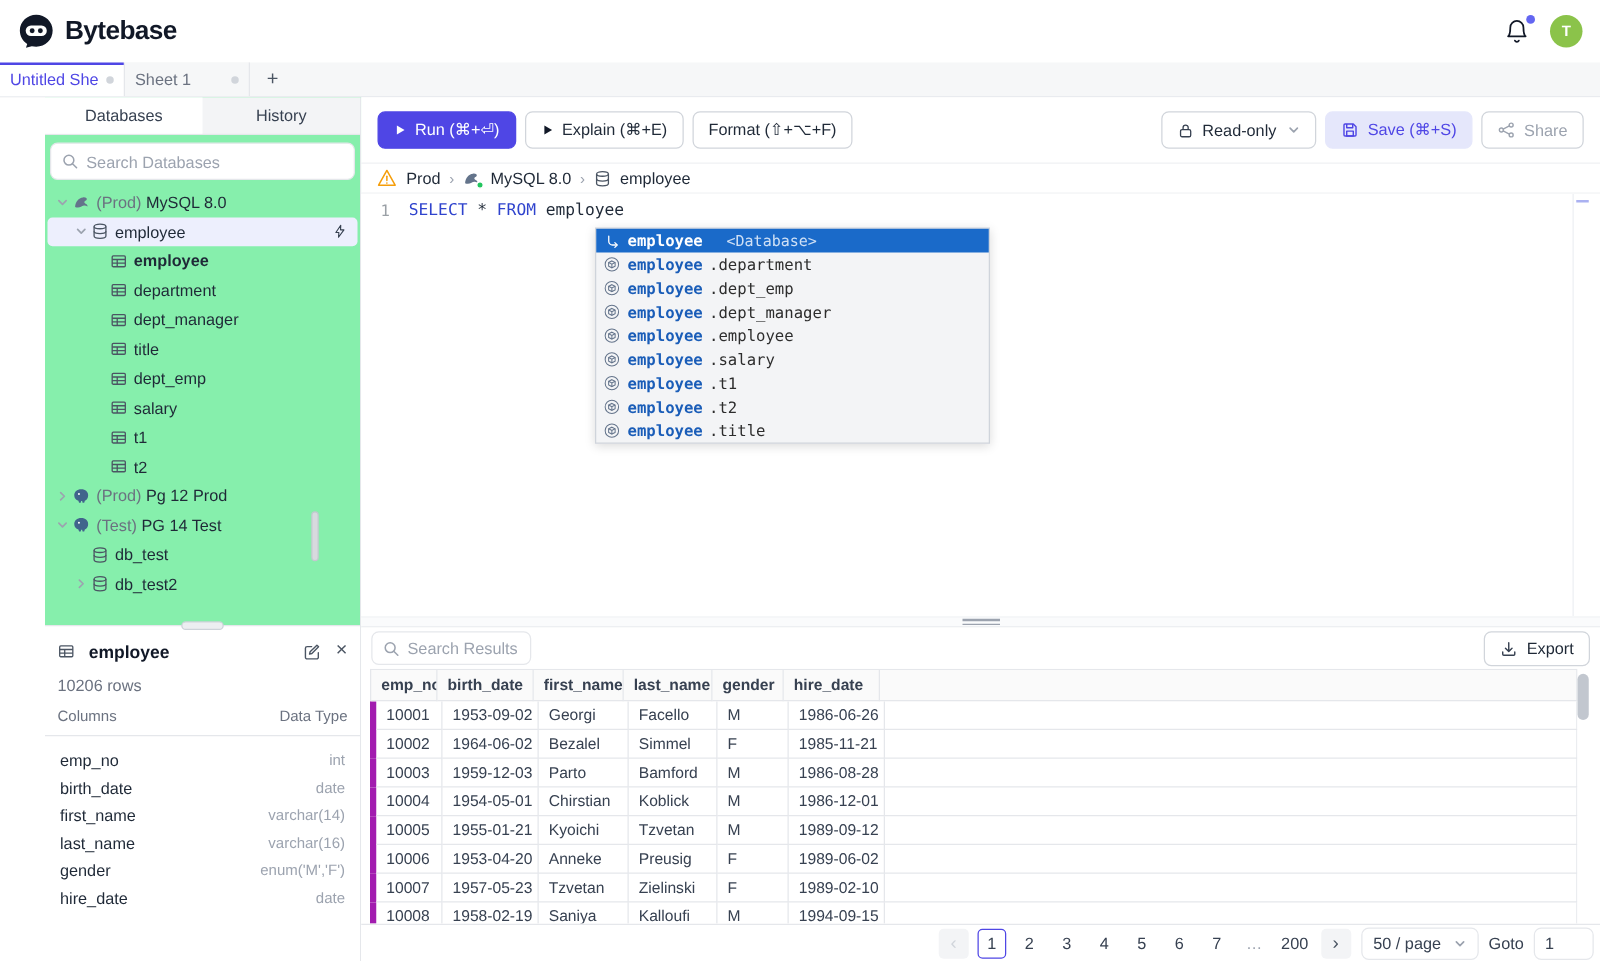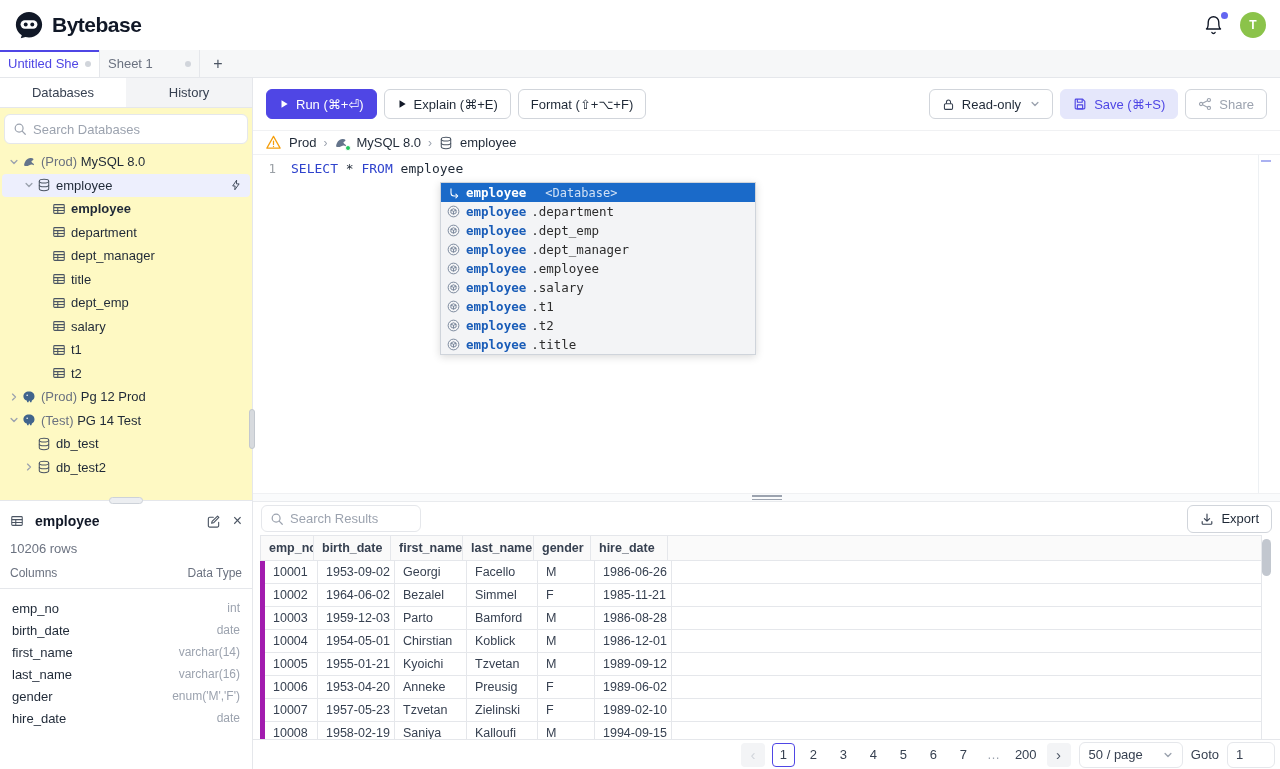--- a/index.html
+++ b/index.html
@@ -28,21 +28,21 @@
   .sheet-tab.active{background:#fff;color:var(--accent,#4f46e5);}
   .sheet-tab.active::before{content:"";position:absolute;left:-1px;top:0;right:0;height:2px;background:var(--accent,#4f46e5);}
   .st-label{flex:1;white-space:nowrap;overflow:hidden;}
   .st-dot{width:6px;height:6px;border-radius:50%;background:#d1d5db;margin-left:6px;}
   .tab-add{width:36px;display:flex;align-items:center;justify-content:center;color:#4b5563;font-size:16px;cursor:pointer;}
 
   
   .bodywrap{display:flex;height:691px;position:relative;background:#fff;}
 
   
-  .sidebar{width:253px;min-width:253px;border-right:1px solid #e5e7eb;display:flex;flex-direction:column;background:#fef9c3;}
+  .sidebar{width:253px;min-width:253px;border-right:1px solid #e5e7eb;display:flex;flex-direction:column;background:#86efac;margin-left:36px;}
   .side-tabs{display:flex;height:30px;min-height:30px;background:#f3f4f6;border-bottom:1px solid #e5e7eb;}
   .side-tab{flex:1;display:flex;align-items:center;justify-content:center;font-size:13px;color:#374151;cursor:pointer;}
   .side-tab.active{background:#fff;font-weight:500;}
   .side-search{margin:6px 4px 4px;height:30px;min-height:30px;border:1px solid #e5e7eb;border-radius:6px;display:flex;
                align-items:center;padding:0 8px;gap:6px;background:#fff;}
   .side-search input{border:none;outline:none;flex:1;font-size:13px;font-family:inherit;color:#374151;min-width:0;background:transparent;}
   .side-search input::placeholder{color:#9ca3af;}
   .tree{flex:1;overflow:hidden;padding-top:2px;}
   .tree-row{height:23.5px;display:flex;align-items:center;padding-right:8px;cursor:pointer;margin:0 2px;border-radius:4px;}
   .tree-row.selected{background:var(--selected_row,#edeffd);}
@@ -114,21 +114,21 @@
 
   
   .h-divider{height:9px;min-height:9px;background:#fafbfc;border-top:1px solid #f0f1f3;border-bottom:1px solid #e9ebee;
              display:flex;align-items:center;justify-content:center;cursor:row-resize;}
   .h-handle{width:30px;display:flex;flex-direction:column;gap:2px;}
   .h-handle i{height:1.5px;background:#9ca3af;display:block;}
 
   
   .results{height:267px;min-height:267px;display:flex;flex-direction:column;position:relative;background:#fff;}
   .res-bar{height:33px;min-height:33px;display:flex;align-items:center;padding:0 8px;gap:10px;}
-  .res-search{width:160px;height:27px;border:1px solid #e5e7eb;border-radius:6px;display:flex;align-items:center;
+  .res-search{width:128px;height:27px;border:1px solid #e5e7eb;border-radius:6px;display:flex;align-items:center;
               gap:6px;padding:0 8px;background:#fff;}
   .res-search input{border:none;outline:none;flex:1;min-width:0;font-size:13px;font-family:inherit;color:#374151;background:transparent;}
   .res-search input::placeholder{color:#9ca3af;}
   .res-info{display:flex;align-items:center;gap:8px;font-size:13px;color:#374151;}
   .res-info .dim{color:#4b5563;}
   .btn-export{margin-left:auto;height:28px;}
   .res-table{height:204px;overflow:hidden;margin:0 18px 0 7px;}
   .rt-head{display:flex;height:26px;background:#fafafa;border-top:1px solid #e5e7eb;border-left:1px solid #e5e7eb;}
   .rt-hcell{display:flex;align-items:center;padding-left:8px;font-weight:600;font-size:12.5px;color:#374151;
             border-right:1px solid #e5e7eb;border-bottom:1px solid #e5e7eb;white-space:nowrap;overflow:hidden;}
@@ -145,21 +145,21 @@
   .pg-pages{display:flex;align-items:center;gap:7px;}
   .pg-btn{width:24px;height:24px;border-radius:4px;background:#f3f4f6;display:flex;align-items:center;
           justify-content:center;font-size:15px;cursor:pointer;}
   .pg-prev{color:#d1d5db;}
   .pg-next{color:#4b5563;}
   .pg-num{min-width:23px;height:24px;display:flex;align-items:center;justify-content:center;cursor:pointer;
           border-radius:4px;padding:0 3px;}
   .pg-num.active{border:1px solid var(--accent,#4f46e5);background:#fff;}
   .pg-ellipsis{color:#9ca3af;cursor:default;}
   .pg-size{height:26px;border:1px solid #e5e7eb;border-radius:6px;background:#fff;display:flex;align-items:center;
-           gap:20px;padding:0 9px;cursor:pointer;color:#374151;white-space:nowrap;}
+           gap:10px;padding:0 9px;cursor:pointer;color:#374151;white-space:nowrap;}
   .pg-goto{width:48px;height:26px;border:1px solid #e5e7eb;border-radius:6px;padding:0 8px;font-size:13px;
            font-family:inherit;color:#374151;outline:none;}
 </style>
 </head>
 <body>
 
 <div class="app">
 
   <header class="topbar">
     <div class="logo">

